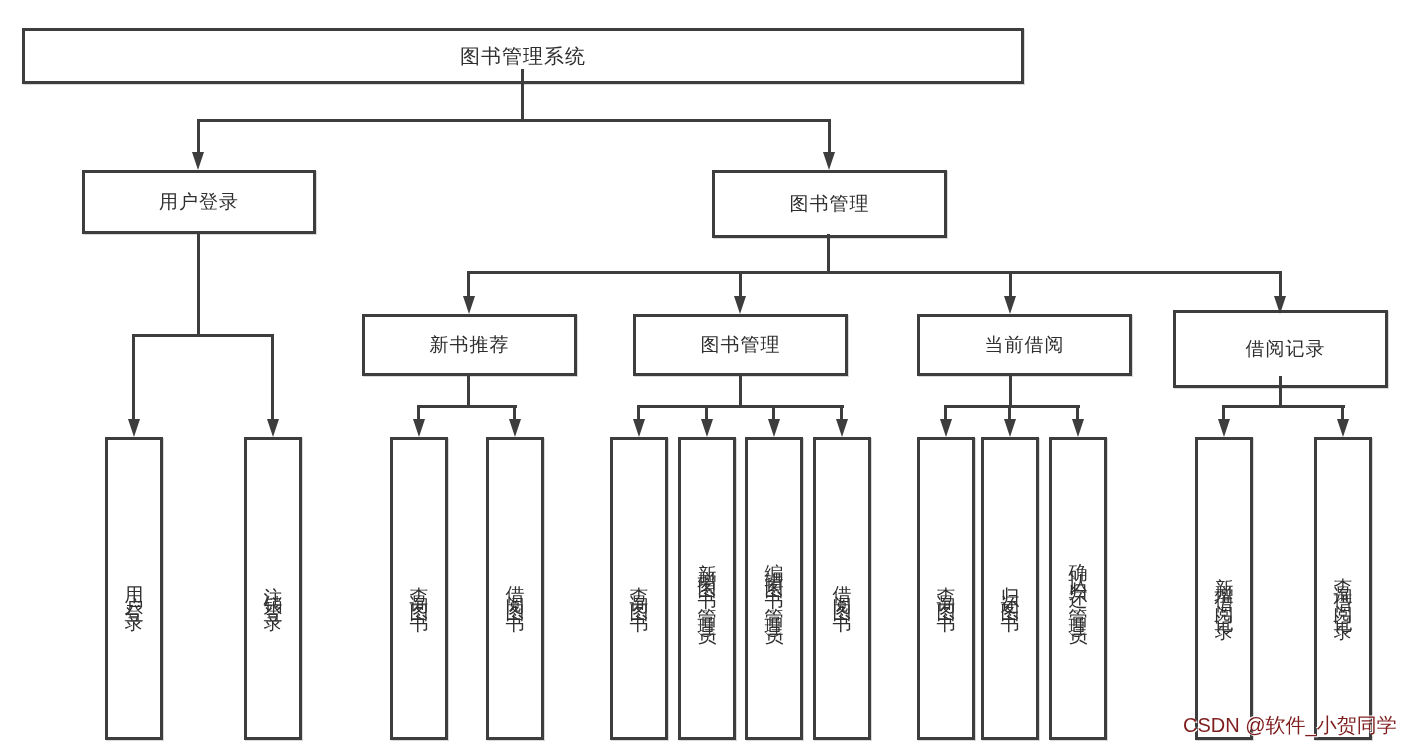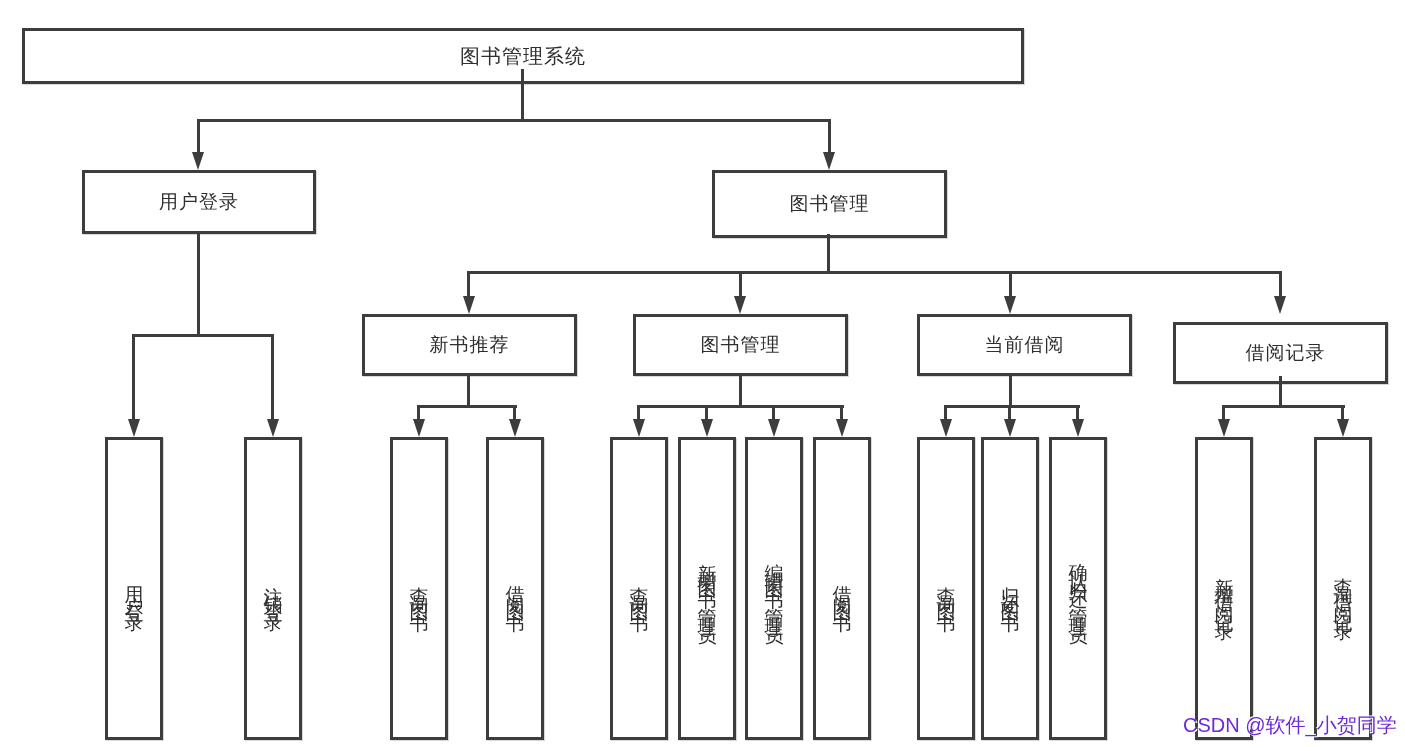--- a/index.html
+++ b/index.html
@@ -48,40 +48,40 @@
     width: 0; height: 0;
     border-left: 6px solid transparent;
     border-right: 6px solid transparent;
     border-top: 18px solid #3d3d3d;
   }
   .watermark {
     position: absolute;
     left: 1183px;
     top: 712px;
     font-size: 20px;
-    color: #6d28d9;
+    color: #7f1d1d;
     text-shadow: 1px 1px 0 #ffffff, -1px -1px 0 #ffffff;
     white-space: nowrap;
     z-index: 5;
   }
 </style>
 </head>
 <body>
 
 <div id="canvas">
 
   <div class="box root" style="left:22px; top:13px; width:1002px; height:56px;">图书管理系统</div>
 
   <div class="box" style="left:82px; top:170px; width:234px; height:64px;">用户登录</div>
   <div class="box" style="left:712px; top:170px; width:235px; height:68px;">图书管理</div>
 
   <div class="box" style="left:362px; top:314px; width:215px; height:62px;">新书推荐</div>
   <div class="box" style="left:633px; top:314px; width:215px; height:62px;">图书管理</div>
   <div class="box" style="left:903px; top:314px; width:215px; height:62px;margin-left:14px;">当前借阅</div>
-  <div class="box" style="left:1173px; top:322px; width:215px; height:62px;padding-left:10px;">借阅记录</div>
+  <div class="box" style="left:1173px; top:310px; width:215px; height:78px;padding-left:10px;">借阅记录</div>
 
   <div class="vbox" style="left:105px; top:437px;">用户登录</div>
   <div class="vbox" style="left:244px; top:437px;">注销登录</div>
 
   <div class="vbox" style="left:390px; top:437px;">查询图书</div>
   <div class="vbox" style="left:486px; top:437px;">借阅图书</div>
 
   <div class="vbox" style="left:610px; top:437px;">查询图书</div>
   <div class="vbox" style="left:678px; top:437px;">新增图书（管理员）</div>
   <div class="vbox" style="left:745px; top:437px;">编辑图书（管理员）</div>

